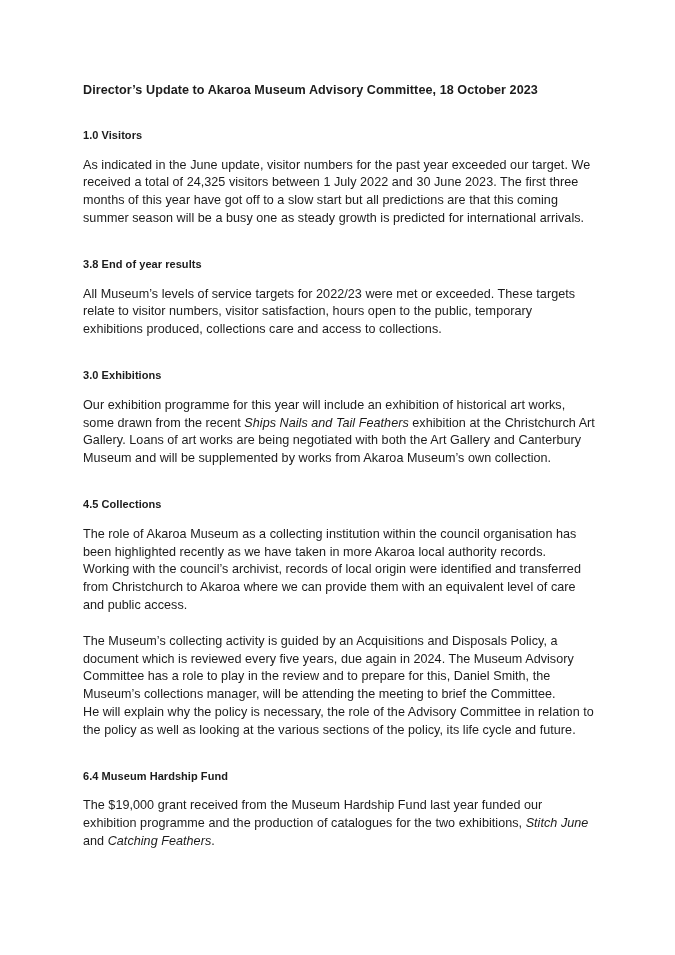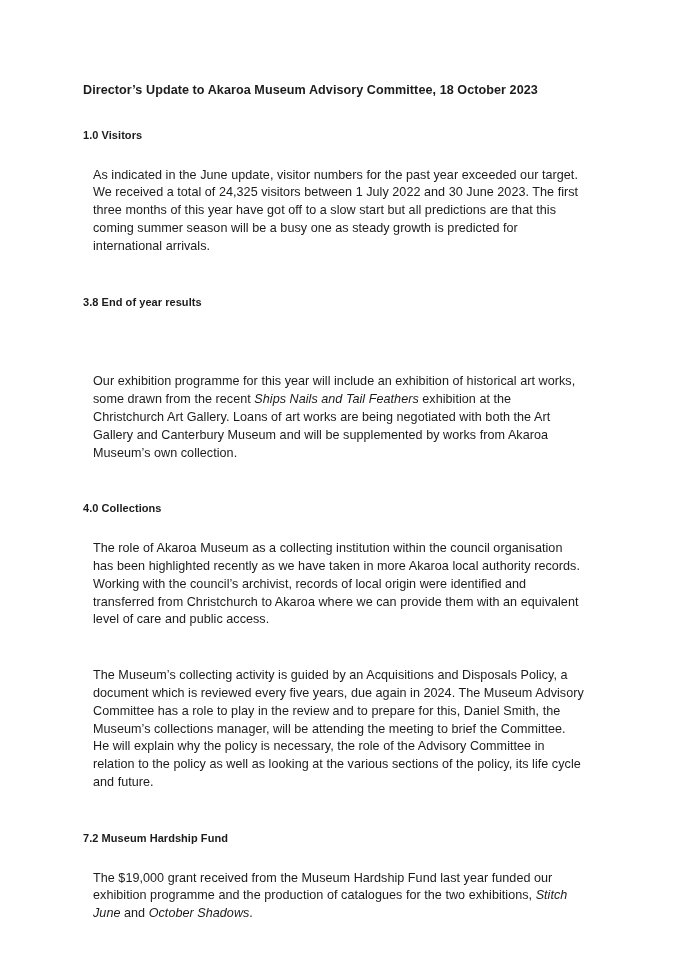--- a/index.html
+++ b/index.html
@@ -43,21 +43,21 @@
     font-weight: bold;
     line-height: 17.8px;
     letter-spacing: 0.005em;
     margin: 0;
   }
   .para {
     font-size: 12.6px;
     font-weight: normal;
     line-height: 17.8px;
     letter-spacing: 0.003em;
-    margin: 10px;
+    margin: 0;
     text-align: left;
   }
   .gap-title-to-first-heading { height: 27px; }
   .gap-before-heading { height: 28px; }
   .gap-heading-to-para { height: 12px; }
   .gap-para-to-para { height: 18px; }
   em { }
 </style>
 </head>
 <body>
@@ -69,35 +69,37 @@
         <div class="gap-title-to-first-heading"></div>
         <div class="section">
           <h2 class="section-heading">1.0 Visitors</h2>
           <div class="gap-heading-to-para"></div>
           <p class="para"><span>As indicated in the June update, visitor numbers for the past year exceeded our target. We received a total of 24,325 visitors between 1 July 2022 and 30 June 2023. The first three months of this year have got off to a slow start but all predictions are that this coming summer season will be a busy one as steady growth is predicted for international arrivals.</span></p>
         </div>
         <div class="gap-before-heading"></div>
         <div class="section">
           <h2 class="section-heading">3.8 End of year results</h2>
           <div class="gap-heading-to-para"></div>
+          <p class="para"><span>All Museum’s levels of service targets for 2022/23 were met or exceeded. These targets relate to visitor numbers, visitor satisfaction, hours open to the public, temporary exhibitions produced, collections care and access to collections.</span></p>
         </div>
         <div class="gap-before-heading"></div>
         <div class="section">
+          <h2 class="section-heading">3.0 Exhibitions</h2>
           <div class="gap-heading-to-para"></div>
           <p class="para"><span>Our exhibition programme for this year will include an exhibition of historical art works, some drawn from the recent </span><em>Ships Nails and Tail Feathers</em><span> exhibition at the Christchurch Art Gallery. Loans of art works are being negotiated with both the Art Gallery and Canterbury Museum and will be supplemented by works from Akaroa Museum’s own collection.</span></p>
         </div>
         <div class="gap-before-heading"></div>
         <div class="section">
-          <h2 class="section-heading">4.0 Collections</h2>
+          <h2 class="section-heading">4.5 Collections</h2>
           <div class="gap-heading-to-para"></div>
           <p class="para"><span>The role of Akaroa Museum as a collecting institution within the council organisation has been highlighted recently as we have taken in more Akaroa local authority records. Working with the council’s archivist, records of local origin were identified and transferred from Christchurch to Akaroa where we can provide them with an equivalent level of care and public access.</span></p>
           <div class="gap-para-to-para"></div>
           <p class="para"><span>The Museum’s collecting activity is guided by an Acquisitions and Disposals Policy, a document which is reviewed every five years, due again in 2024. The Museum Advisory Committee has a role to play in the review and to prepare for this, Daniel Smith, the Museum’s collections manager, will be attending the meeting to brief the Committee.</span><br><span>He will explain why the policy is necessary, the role of the Advisory Committee in relation to the policy as well as looking at the various sections of the policy, its life cycle and future.</span></p>
         </div>
         <div class="gap-before-heading"></div>
         <div class="section">
-          <h2 class="section-heading">7.2 Museum Hardship Fund</h2>
+          <h2 class="section-heading">6.4 Museum Hardship Fund</h2>
           <div class="gap-heading-to-para"></div>
-          <p class="para"><span>The $19,000 grant received from the Museum Hardship Fund last year funded our exhibition programme and the production of catalogues for the two exhibitions, </span><em>Stitch June</em><span> and </span><em>October Shadows</em><span>.</span></p>
+          <p class="para"><span>The $19,000 grant received from the Museum Hardship Fund last year funded our exhibition programme and the production of catalogues for the two exhibitions, </span><em>Stitch June</em><span> and </span><em>Catching Feathers</em><span>.</span></p>
         </div>
       </div>
   </div>
 </div>
 
 </body></html>

